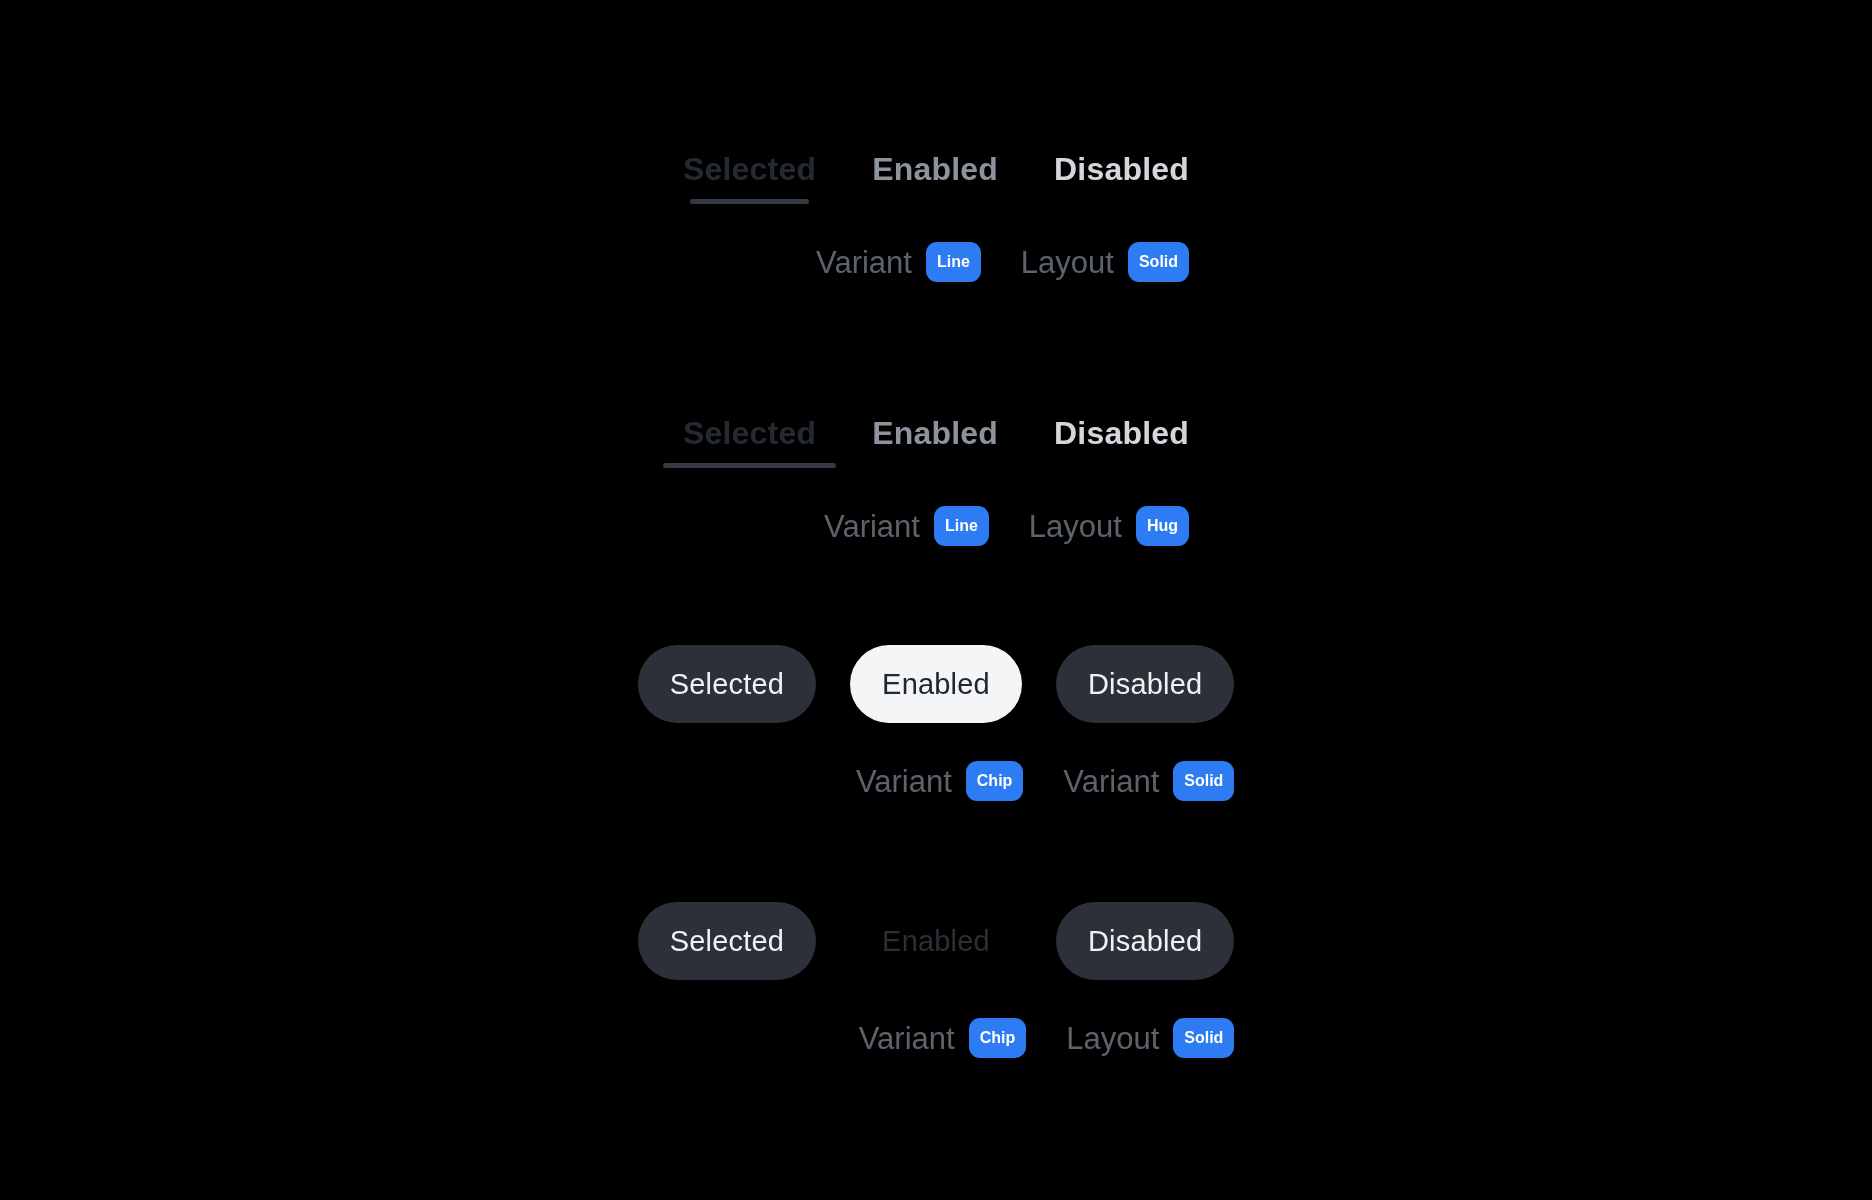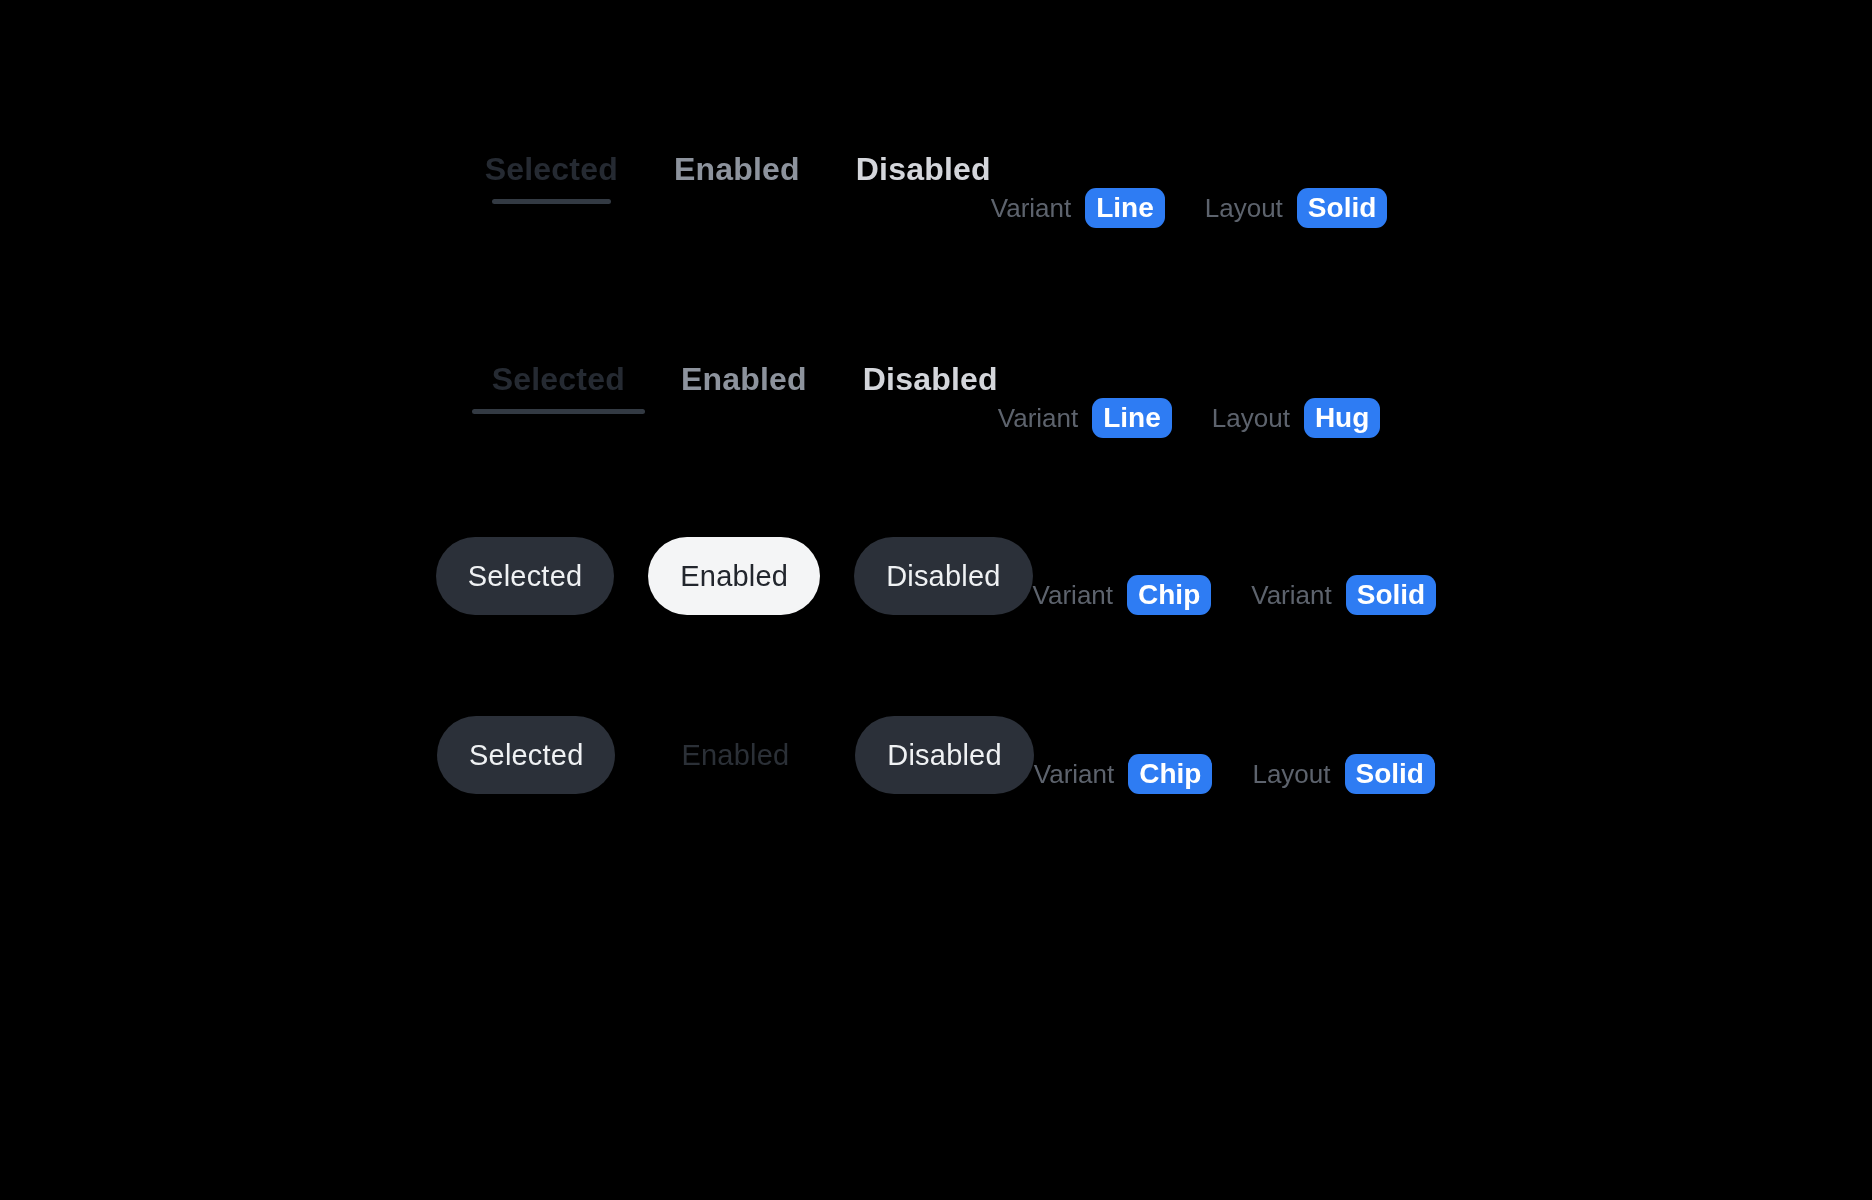--- a/index.html
+++ b/index.html
@@ -16,22 +16,22 @@
     overflow: hidden;
   }
   .stage {
     display: flex;
     flex-direction: column;
     align-items: center;
     padding-top: 150px;
   }
   .group {
     display: flex;
-    flex-direction: row;
-    align-items: flex-start;
+    flex-direction: column;
+    align-items: flex-end;
   }
   .group-2 { margin-top: 132px; }
   .group-3 { margin-top: 99px; }
   .group-4 { margin-top: 101px; }
 
   
   .line-tabs {
     display: flex;
     align-items: flex-start;
     gap: 56px;
@@ -86,33 +86,33 @@
     align-items: center;
     gap: 40px;
     margin-top: 38px;
   }
   .ann-pair {
     display: flex;
     align-items: center;
     gap: 14px;
   }
   .ann-label {
-    font-size: 26px;
+    font-size: 31px;
     color: #5D636D;
     line-height: 1;
   }
   .ann-badge {
     height: 40px;
     display: flex;
     align-items: center;
     padding: 0 11px;
     border-radius: 11px;
     background: #2E7CF3;
     color: #FFFFFF;
-    font-size: 28px;
+    font-size: 16px;
     font-weight: 700;
     line-height: 1;
   }
 </style>
 </head>
 <body>
 
 <div class="canvas">
   <div class="stage">
 

